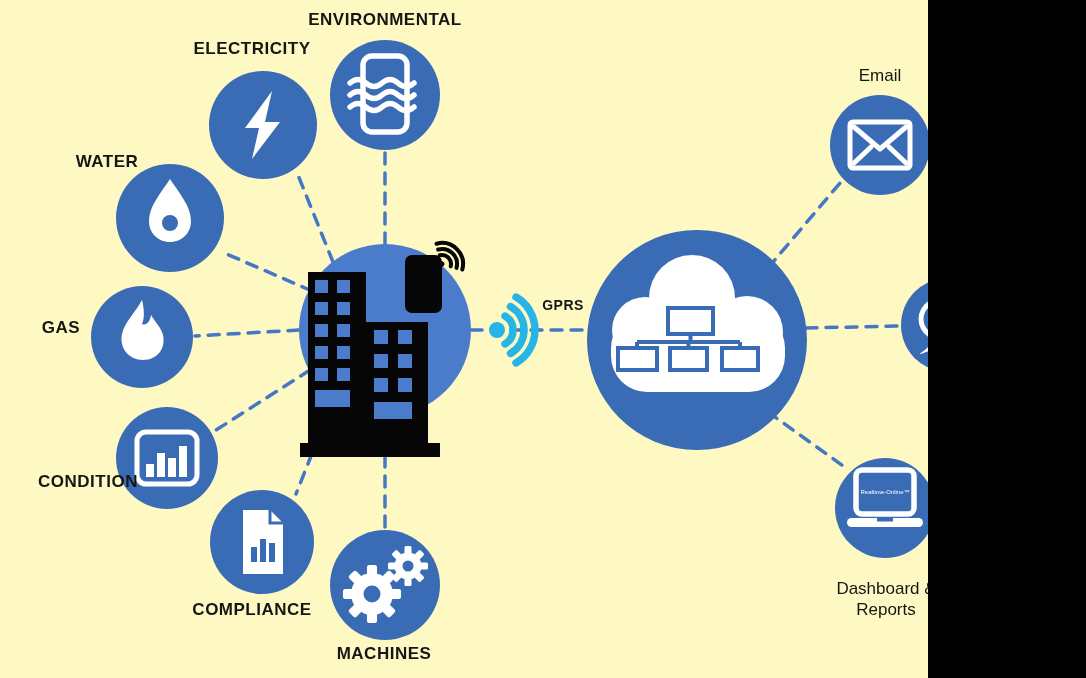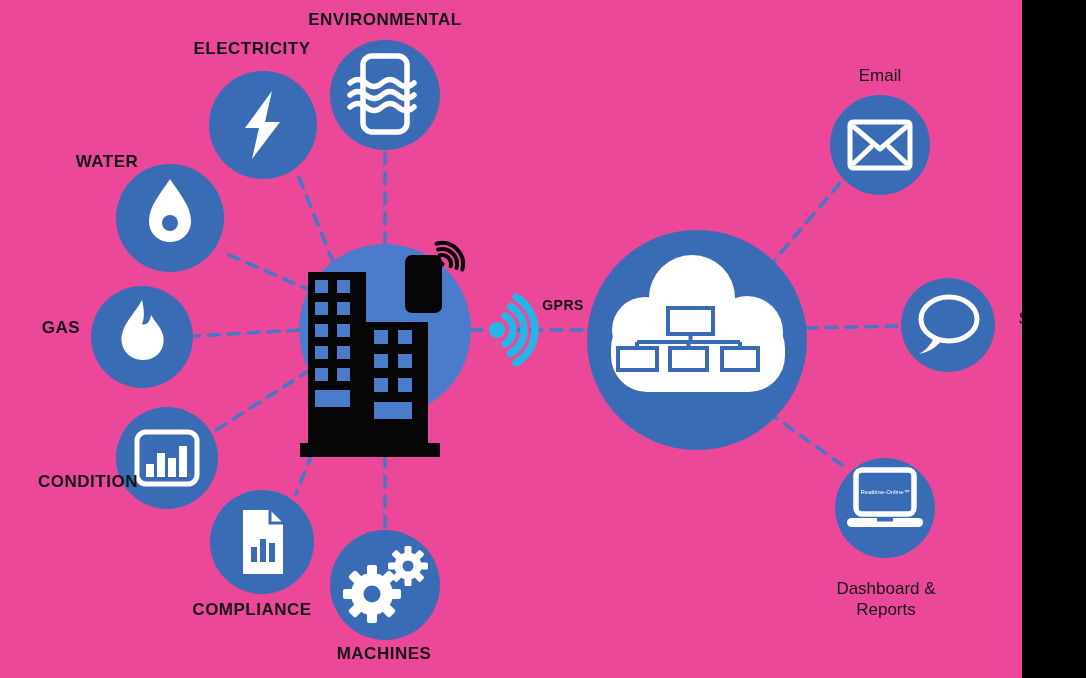--- a/index.html
+++ b/index.html
@@ -1,16 +1,16 @@
 <!DOCTYPE html>
 <html><head>
 <meta charset="utf-8">
 <style>
   html,body{margin:0;padding:0;background:#000;}
-  #canvas{position:relative;width:1022px;height:678px;background:#ec4899;overflow:hidden;
+  #canvas{position:relative;width:928px;height:678px;background:#fef9c3;overflow:hidden;
           font-family:"Liberation Sans",sans-serif;}
   svg{overflow:visible;display:block;}
   .links{position:absolute;left:0;top:0;}
   .node{position:absolute;border-radius:50%;display:flex;align-items:center;justify-content:center;}
   .sat{background:#3a6cb5;}
   .hub{background:#4b7ccb;overflow:visible;}
   .cloudnode{background:#3a6cb5;}
   
   .n-env{left:330px;top:40px;width:110px;height:110px;}
   .n-elec{left:209px;top:71px;width:108px;height:108px;}

